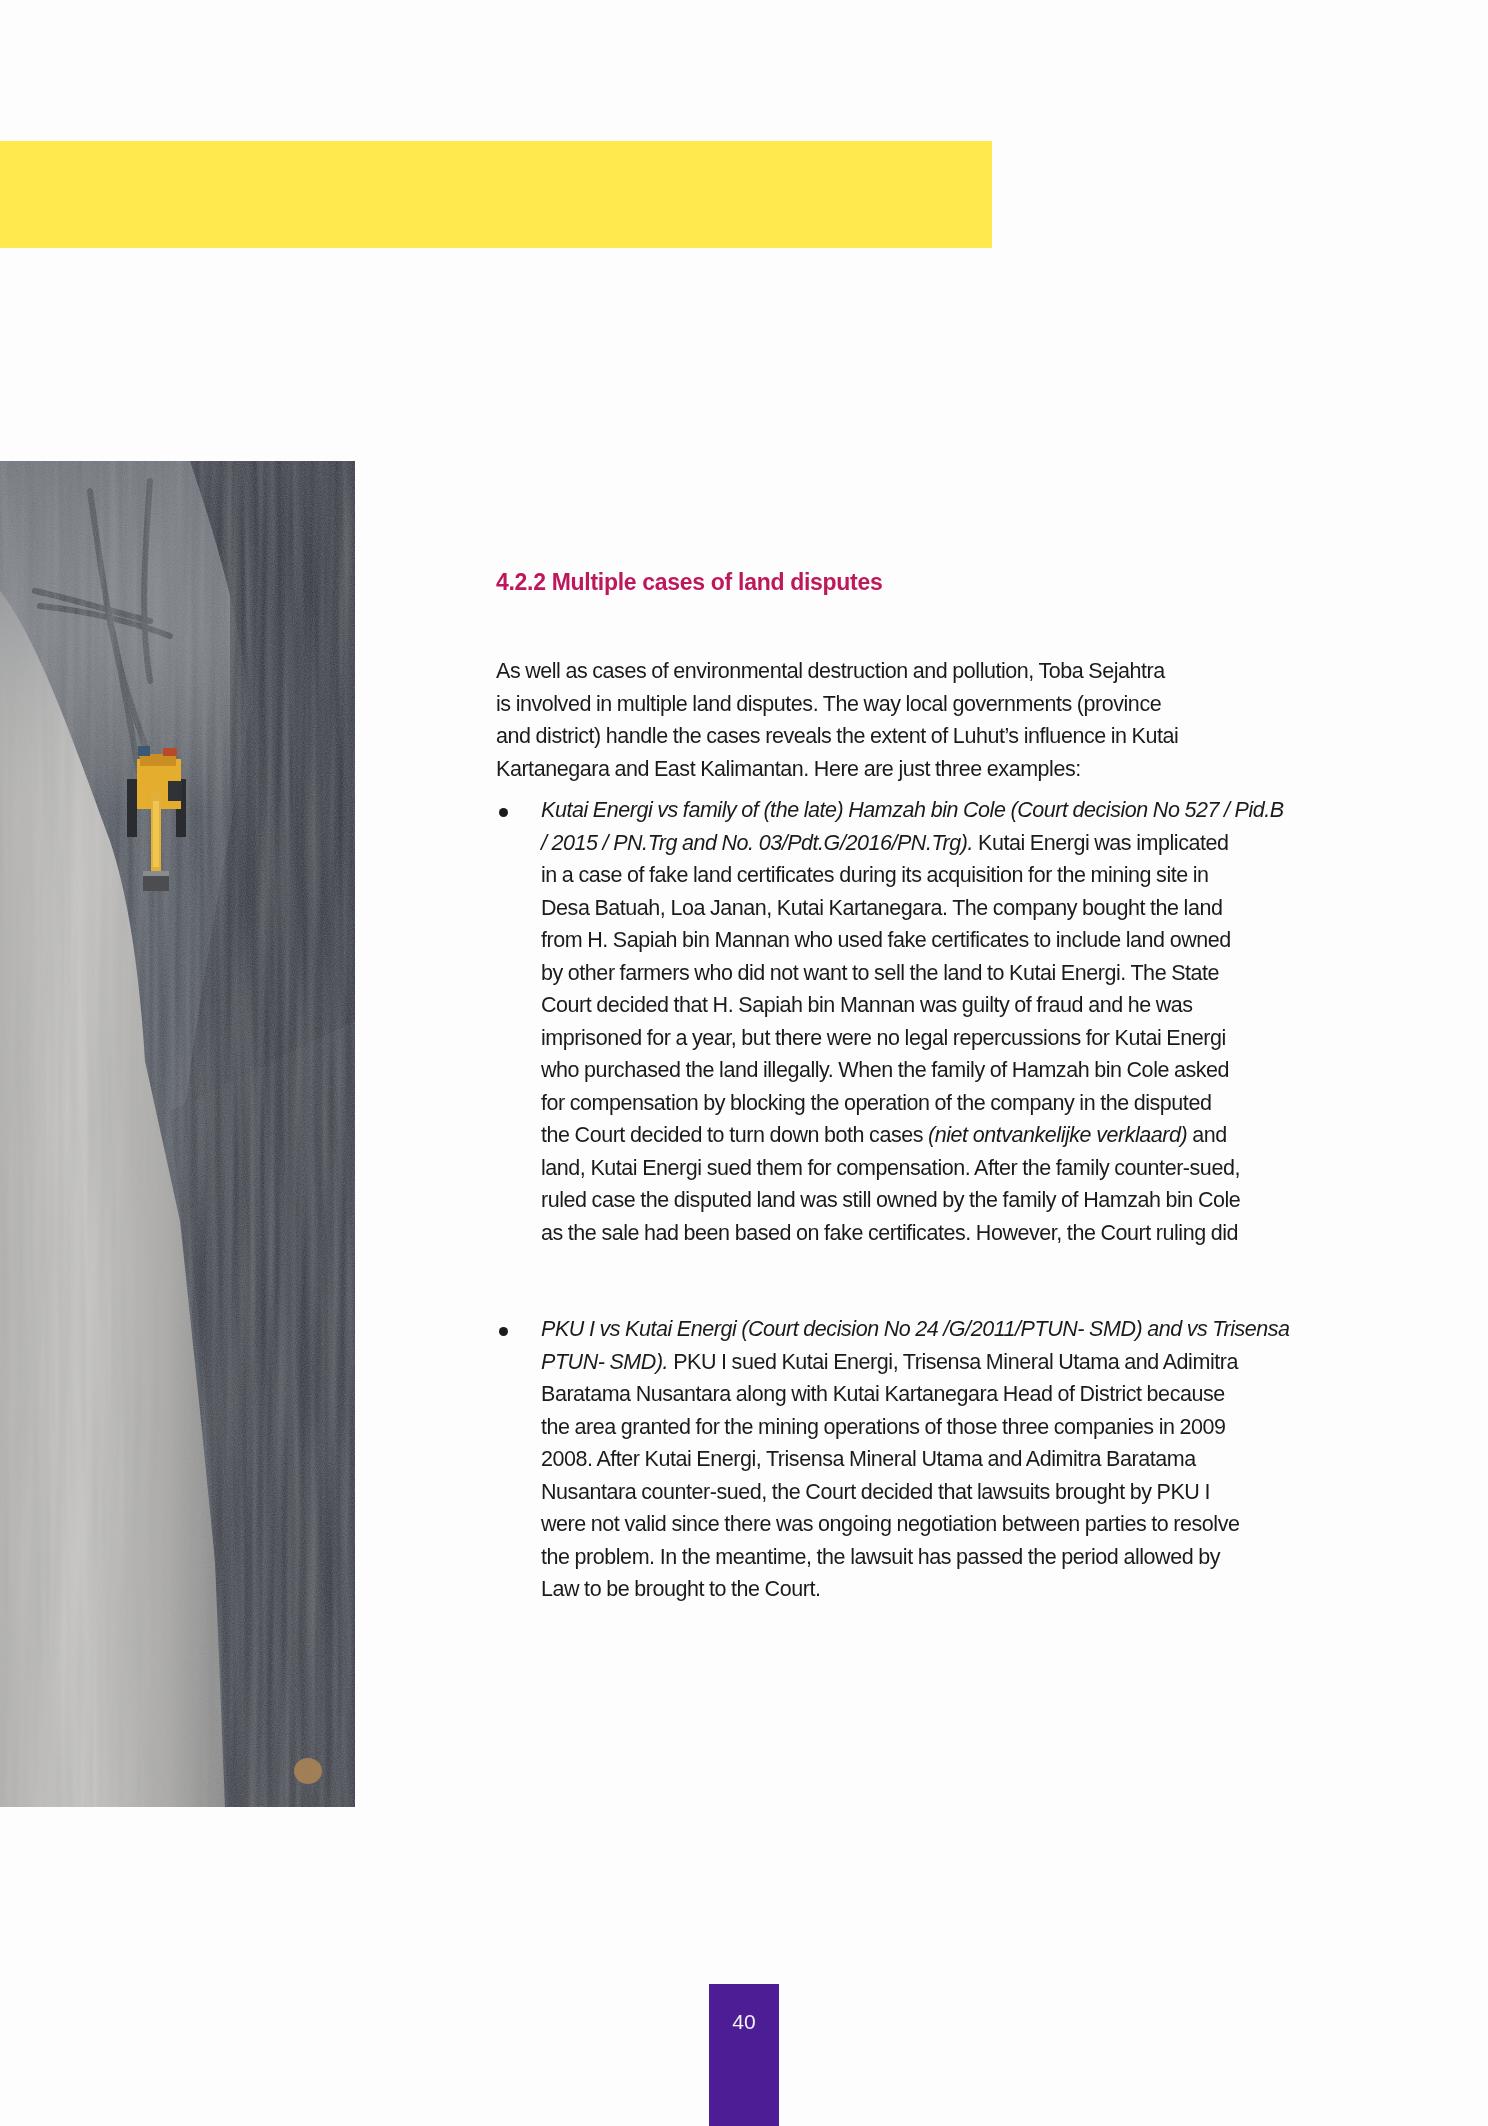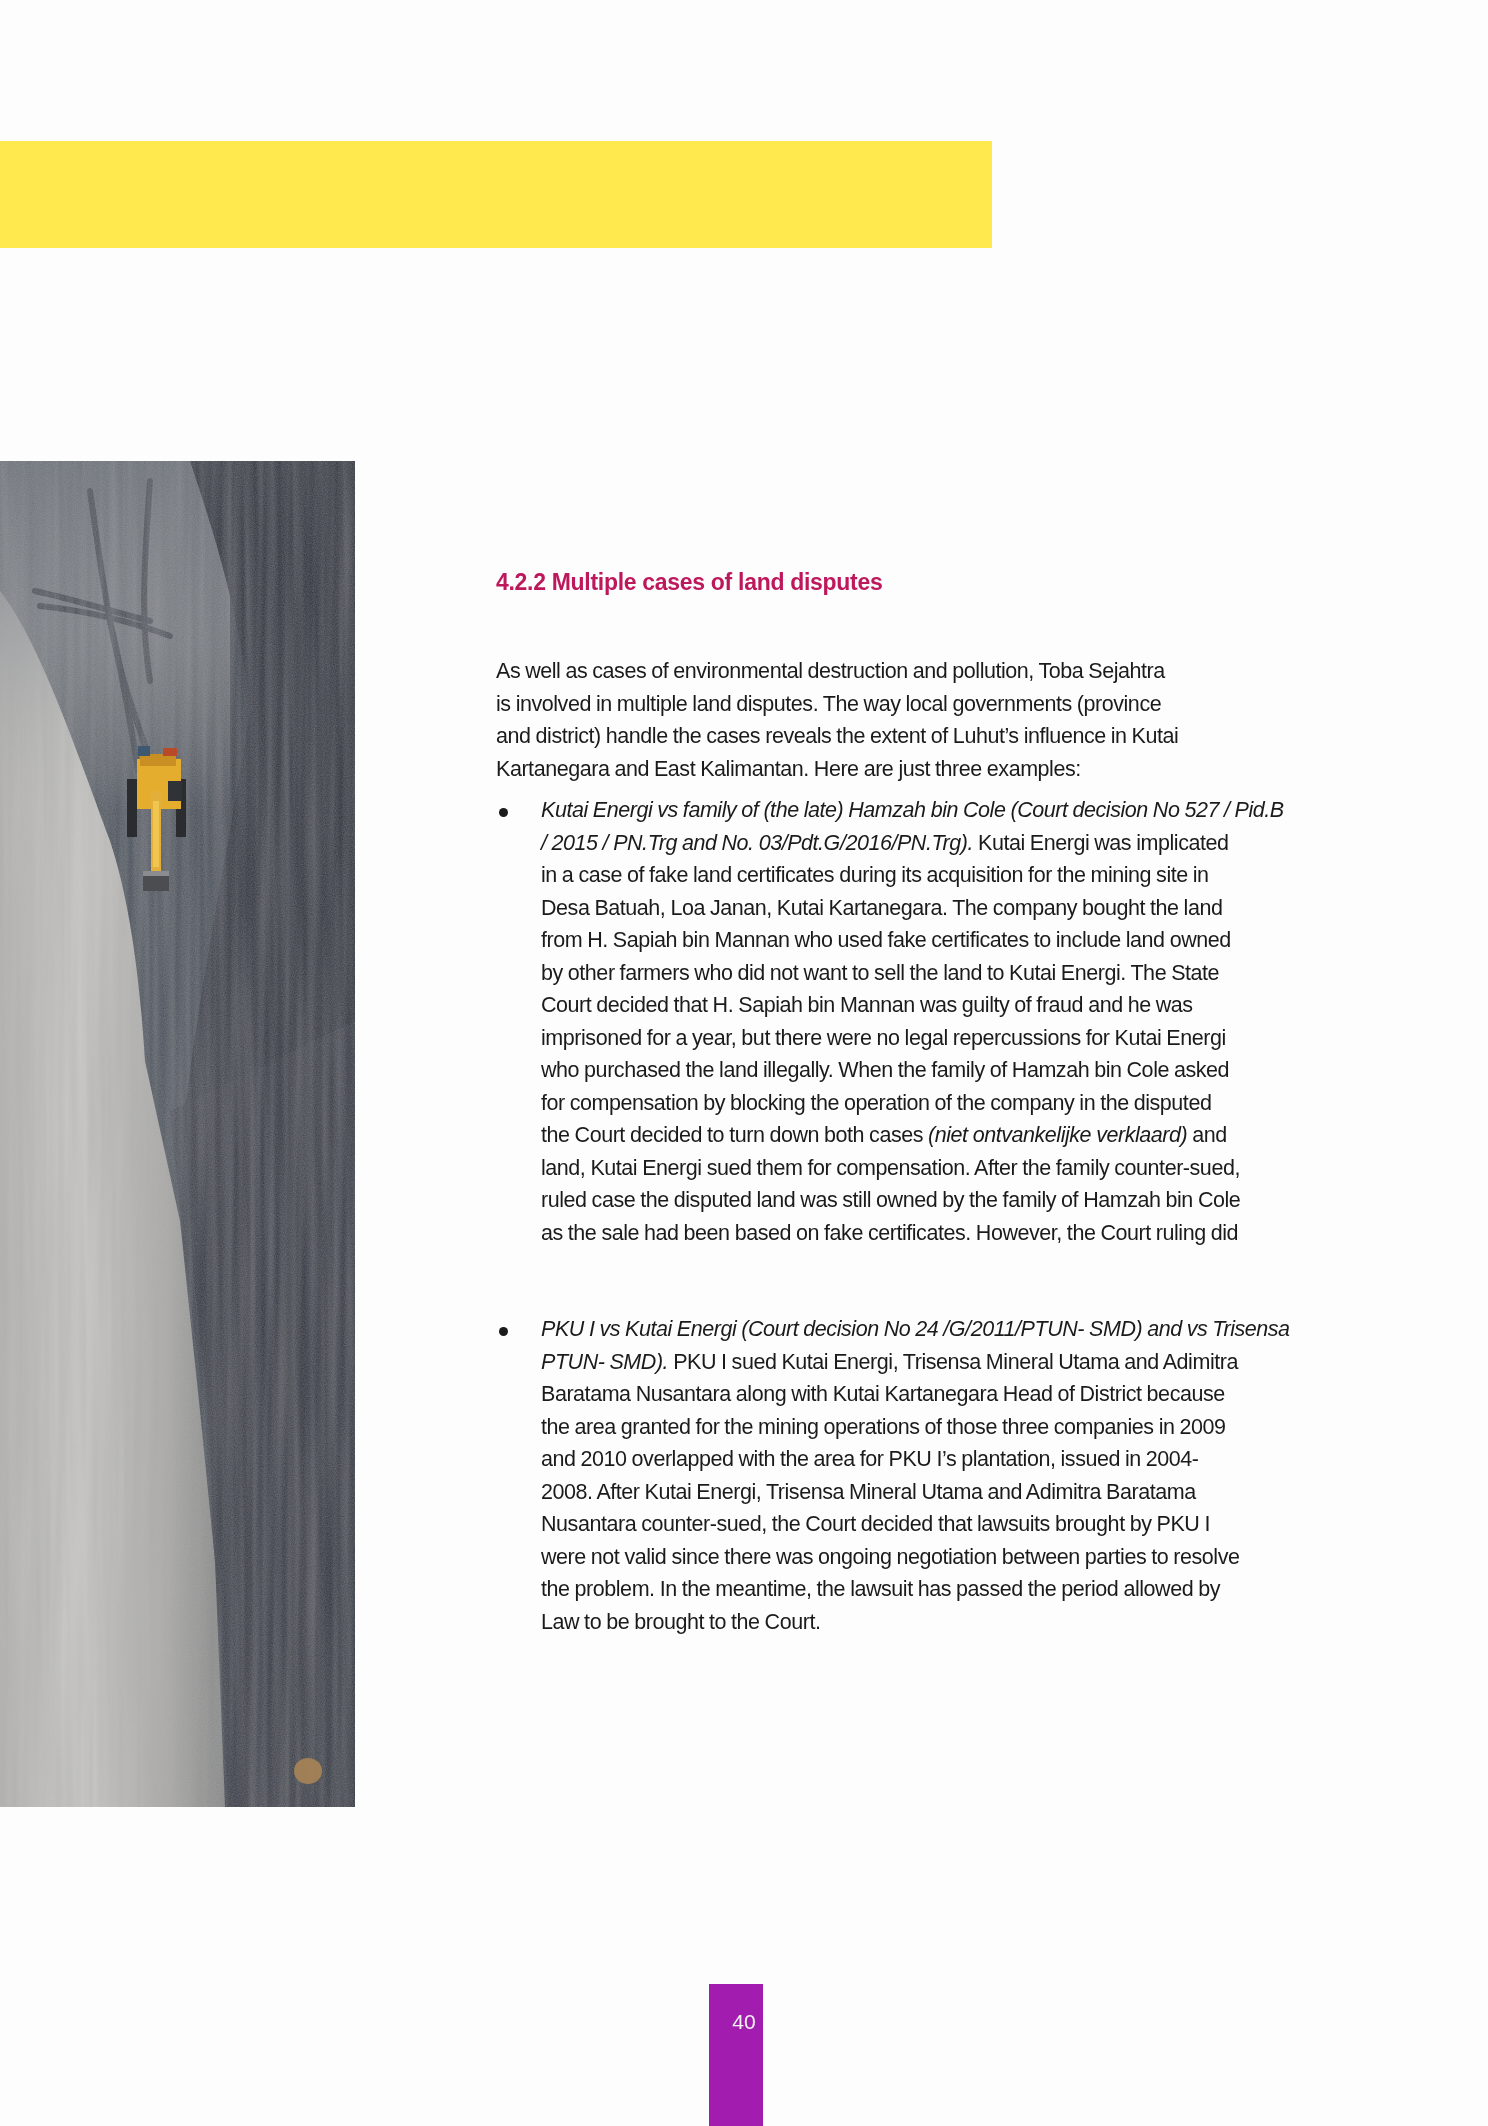--- a/index.html
+++ b/index.html
@@ -78,23 +78,23 @@
     border-radius: 50%;
     background: #1b1b1b;
   }
   .b1 { top: 794px; }
   .b2 { top: 1313px; }
   i, .it { font-style: italic; }
   .page-num-block {
     position: absolute;
     left: 709px;
     top: 1984px;
-    width: 54px;
+    width: 70px;
     height: 142px;
-    background: #a21caf;
+    background: #4c1d95;
   }
   .page-num {
     position: absolute;
     left: 0;
     top: 26px;
     width: 70px;
     text-align: center;
     color: #f2f2f2;
     font-size: 21px;
     line-height: 24px;
@@ -212,21 +212,20 @@
     </div>
 </div>
 
 <div class="para bullet-item b2">
   <span class="bullet-dot"></span>
   <div id="bullet-1-lines">
       <span class="line"><span class="it">PKU I vs Kutai Energi (Court decision No 24 /G/2011/PTUN- SMD) and vs Trisensa</span><span></span></span>
       <span class="line"><span class="it">PTUN- SMD).</span><span> PKU I sued Kutai Energi, Trisensa Mineral Utama and Adimitra</span></span>
       <span class="line"><span class="it"></span><span>Baratama Nusantara along with Kutai Kartanegara Head of District because</span></span>
       <span class="line"><span class="it"></span><span>the area granted for the mining operations of those three companies in 2009</span></span>
-      <span class="line"><span class="it"></span><span>and 2010 overlapped with the area for PKU I’s plantation, issued in 2004-</span></span>
       <span class="line"><span class="it"></span><span>2008. After Kutai Energi, Trisensa Mineral Utama and Adimitra Baratama</span></span>
       <span class="line"><span class="it"></span><span>Nusantara counter-sued, the Court decided that lawsuits brought by PKU I</span></span>
       <span class="line"><span class="it"></span><span>were not valid since there was ongoing negotiation between parties to resolve</span></span>
       <span class="line"><span class="it"></span><span>the problem.  In the meantime, the lawsuit has passed the period allowed by</span></span>
       <span class="line"><span class="it"></span><span>Law to be brought to the Court.</span></span>
     </div>
 </div>
 
 <div class="page-num-block">
   <div class="page-num">40</div>

